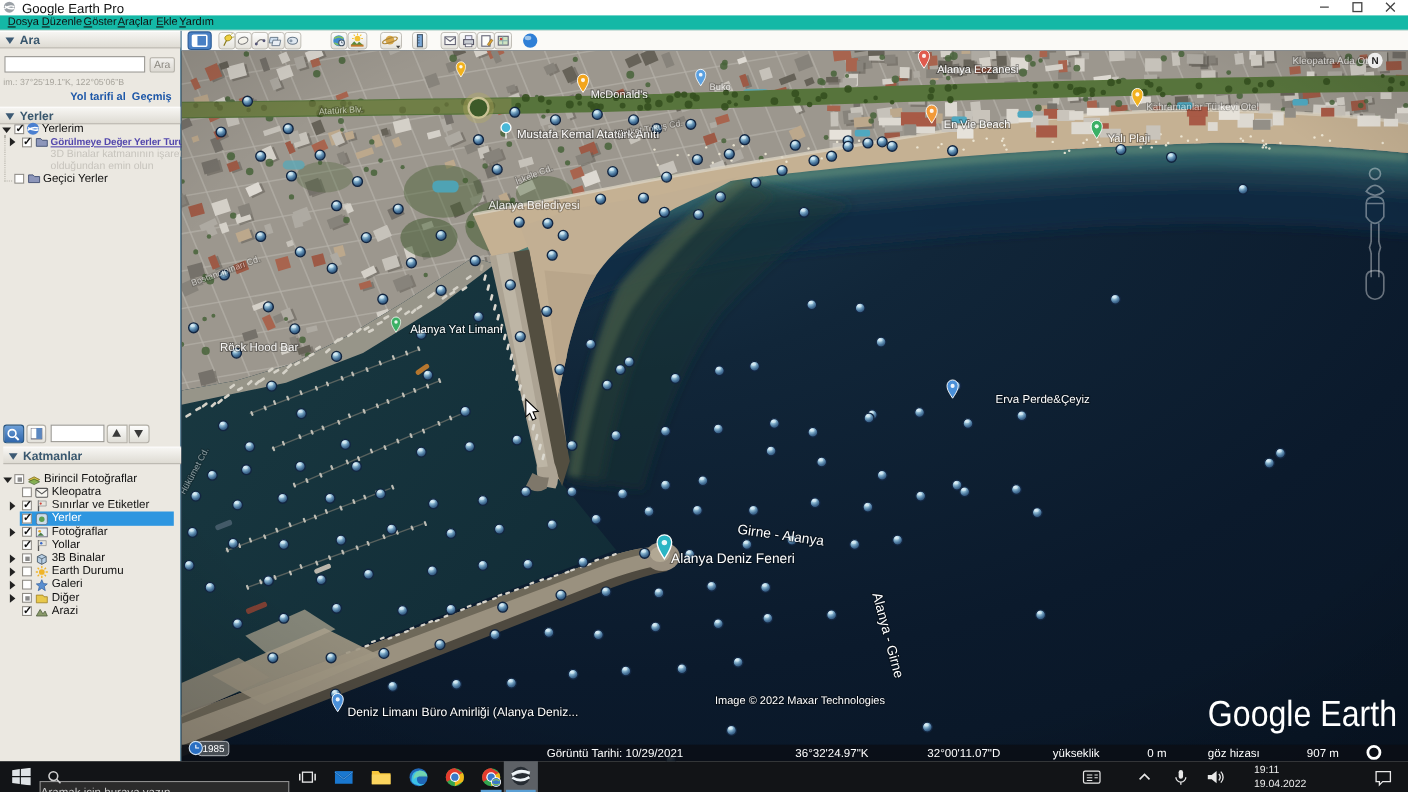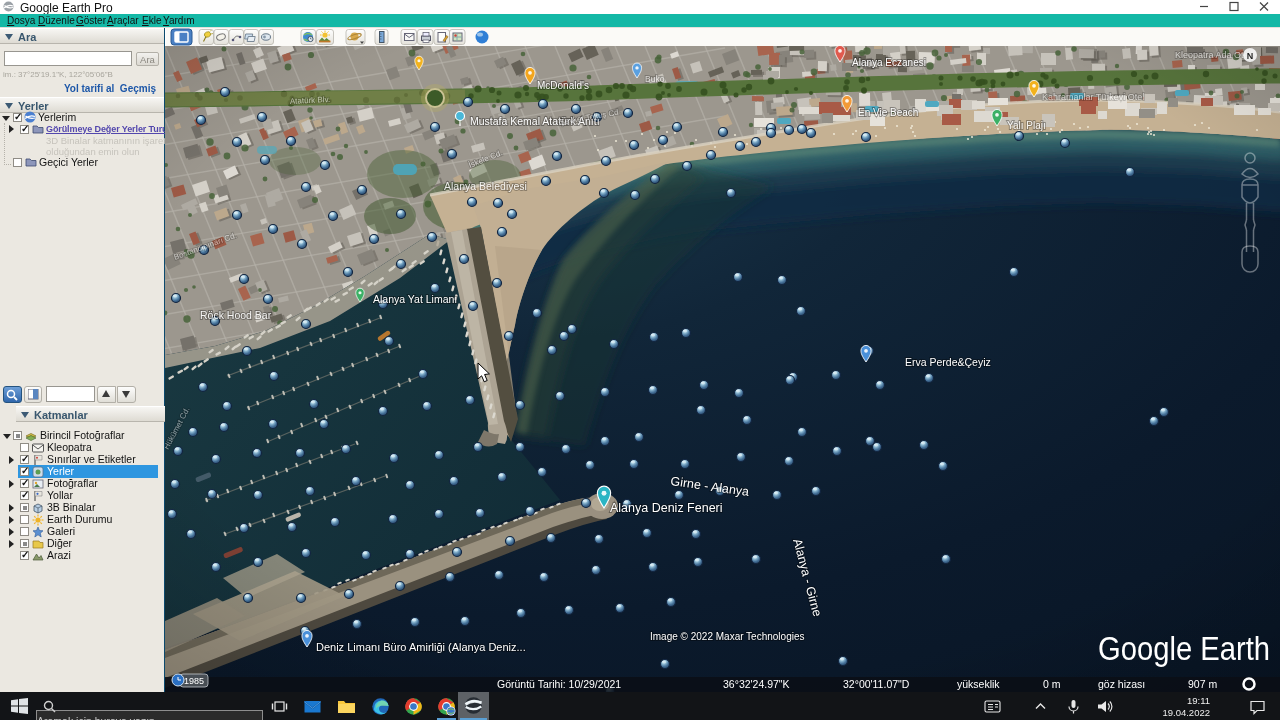--- a/index.html
+++ b/index.html
@@ -82,21 +82,21 @@
 <div style="position:absolute;left:24px;top:358px;width:18px;height:17px;background:linear-gradient(#fdfdfc,#e3e1da);border:1px solid #b2afa7;border-radius:3px"></div>
 <svg style="position:absolute;left:28px;top:361px" width="11" height="11">
       <rect x="0" y="0" width="10" height="10" fill="#fff" stroke="#667" stroke-width="1"></rect>
       <rect x="5" y="0" width="5" height="10" fill="#5a86c0"></rect>
     </svg>
 <input style="position: absolute; left: 46px; top: 358px; width: 49px; height: 16px; border: 1px solid rgb(152, 150, 144);">
 <div style="position:absolute;left:97px;top:358px;width:19px;height:17px;background:linear-gradient(#fdfdfc,#e0ded7);border:1px solid #b2afa7;border-radius:3px 0 0 3px"></div>
 <div style="position:absolute;left:117px;top:358px;width:19px;height:17px;background:linear-gradient(#fdfdfc,#e0ded7);border:1px solid #b2afa7;border-radius:0 3px 3px 0"></div>
 <div style="position:absolute;left:102px;top:362px;width:0;height:0;border-left:4.5px solid transparent;border-right:4.5px solid transparent;border-bottom:7px solid #3a3a3a"></div>
 <div style="position:absolute;left:122px;top:363px;width:0;height:0;border-left:4.5px solid transparent;border-right:4.5px solid transparent;border-top:7px solid #3a3a3a"></div>
-<div class="phead" style="position:absolute;left:16px;top:378px;width:196px">Katmanlar</div>
+<div class="phead" style="position:absolute;left:3px;top:378px;width:196px">Katmanlar</div>
     <div class="exp d" style="left:3px;top:406px"></div>
     <div class="chk p" style="left:13px;top:403px"></div>
     <svg style="position:absolute;left:25px;top:402px" width="12" height="12">
       <path d="M1,6 L6,3.5 L11,6 L6,8.5 Z" fill="#d8c24a" stroke="#7a6a20" stroke-width="0.7"></path>
       <path d="M1,8 L6,5.5 L11,8 L6,10.5 Z" fill="#7fae4e" stroke="#3c5c22" stroke-width="0.7" opacity="0.9"></path>
     </svg>
     <div class="trow" style="left:40px;top:401px;color:#111">Birincil Fotoğraflar</div>
     <div class="chk " style="left:20px;top:415px"></div>
     <svg style="position:absolute;left:32px;top:414px" width="12" height="12">
       <rect x="0.5" y="2" width="11" height="8" rx="1" fill="#f5f4ef" stroke="#555"></rect>
@@ -2637,15 +2637,15 @@
     <path d="M5,11.5 L9.5,7 L14,11.5" fill="none" stroke="#e8e8e8" stroke-width="1.4"></path>
   </svg>
 <svg class="ticon" style="left:1064px" viewBox="0 0 19 19">
     <rect x="7.5" y="3" width="4" height="8" rx="2" fill="#e8e8e8"></rect>
     <path d="M5,9.5 a4.5,4.5 0 0 0 9,0 M9.5,14 v2.5" stroke="#e8e8e8" stroke-width="1.2" fill="none"></path>
   </svg>
 <svg class="ticon" style="left:1095px" viewBox="0 0 19 19">
     <path d="M3,7.5 h3.5 L11,4 v11 L6.5,11.5 H3 Z" fill="#e8e8e8"></path>
     <path d="M13,6.5 a4.5,4.5 0 0 1 0,6 M14.8,4.5 a7,7 0 0 1 0,10" stroke="#e8e8e8" stroke-width="1.2" fill="none"></path>
   </svg>
-<div class="tray" style="left:1140px;width:70px;text-align:right;font-size:9.5px;line-height:12px;padding-top:2.5px">19:11<br>19.04.2022</div>
+<div class="tray" style="left:1140px;width:70px;text-align:left;font-size:9.5px;line-height:12px;padding-top:2.5px">19:11<br>19.04.2022</div>
 <svg class="ticon" style="left:1248px" viewBox="0 0 19 19">
     <path d="M3,4.5 h13 v9 h-7 l-3,3 v-3 h-3 Z" fill="none" stroke="#e8e8e8" stroke-width="1.2"></path>
   </svg>
 </body></html>

